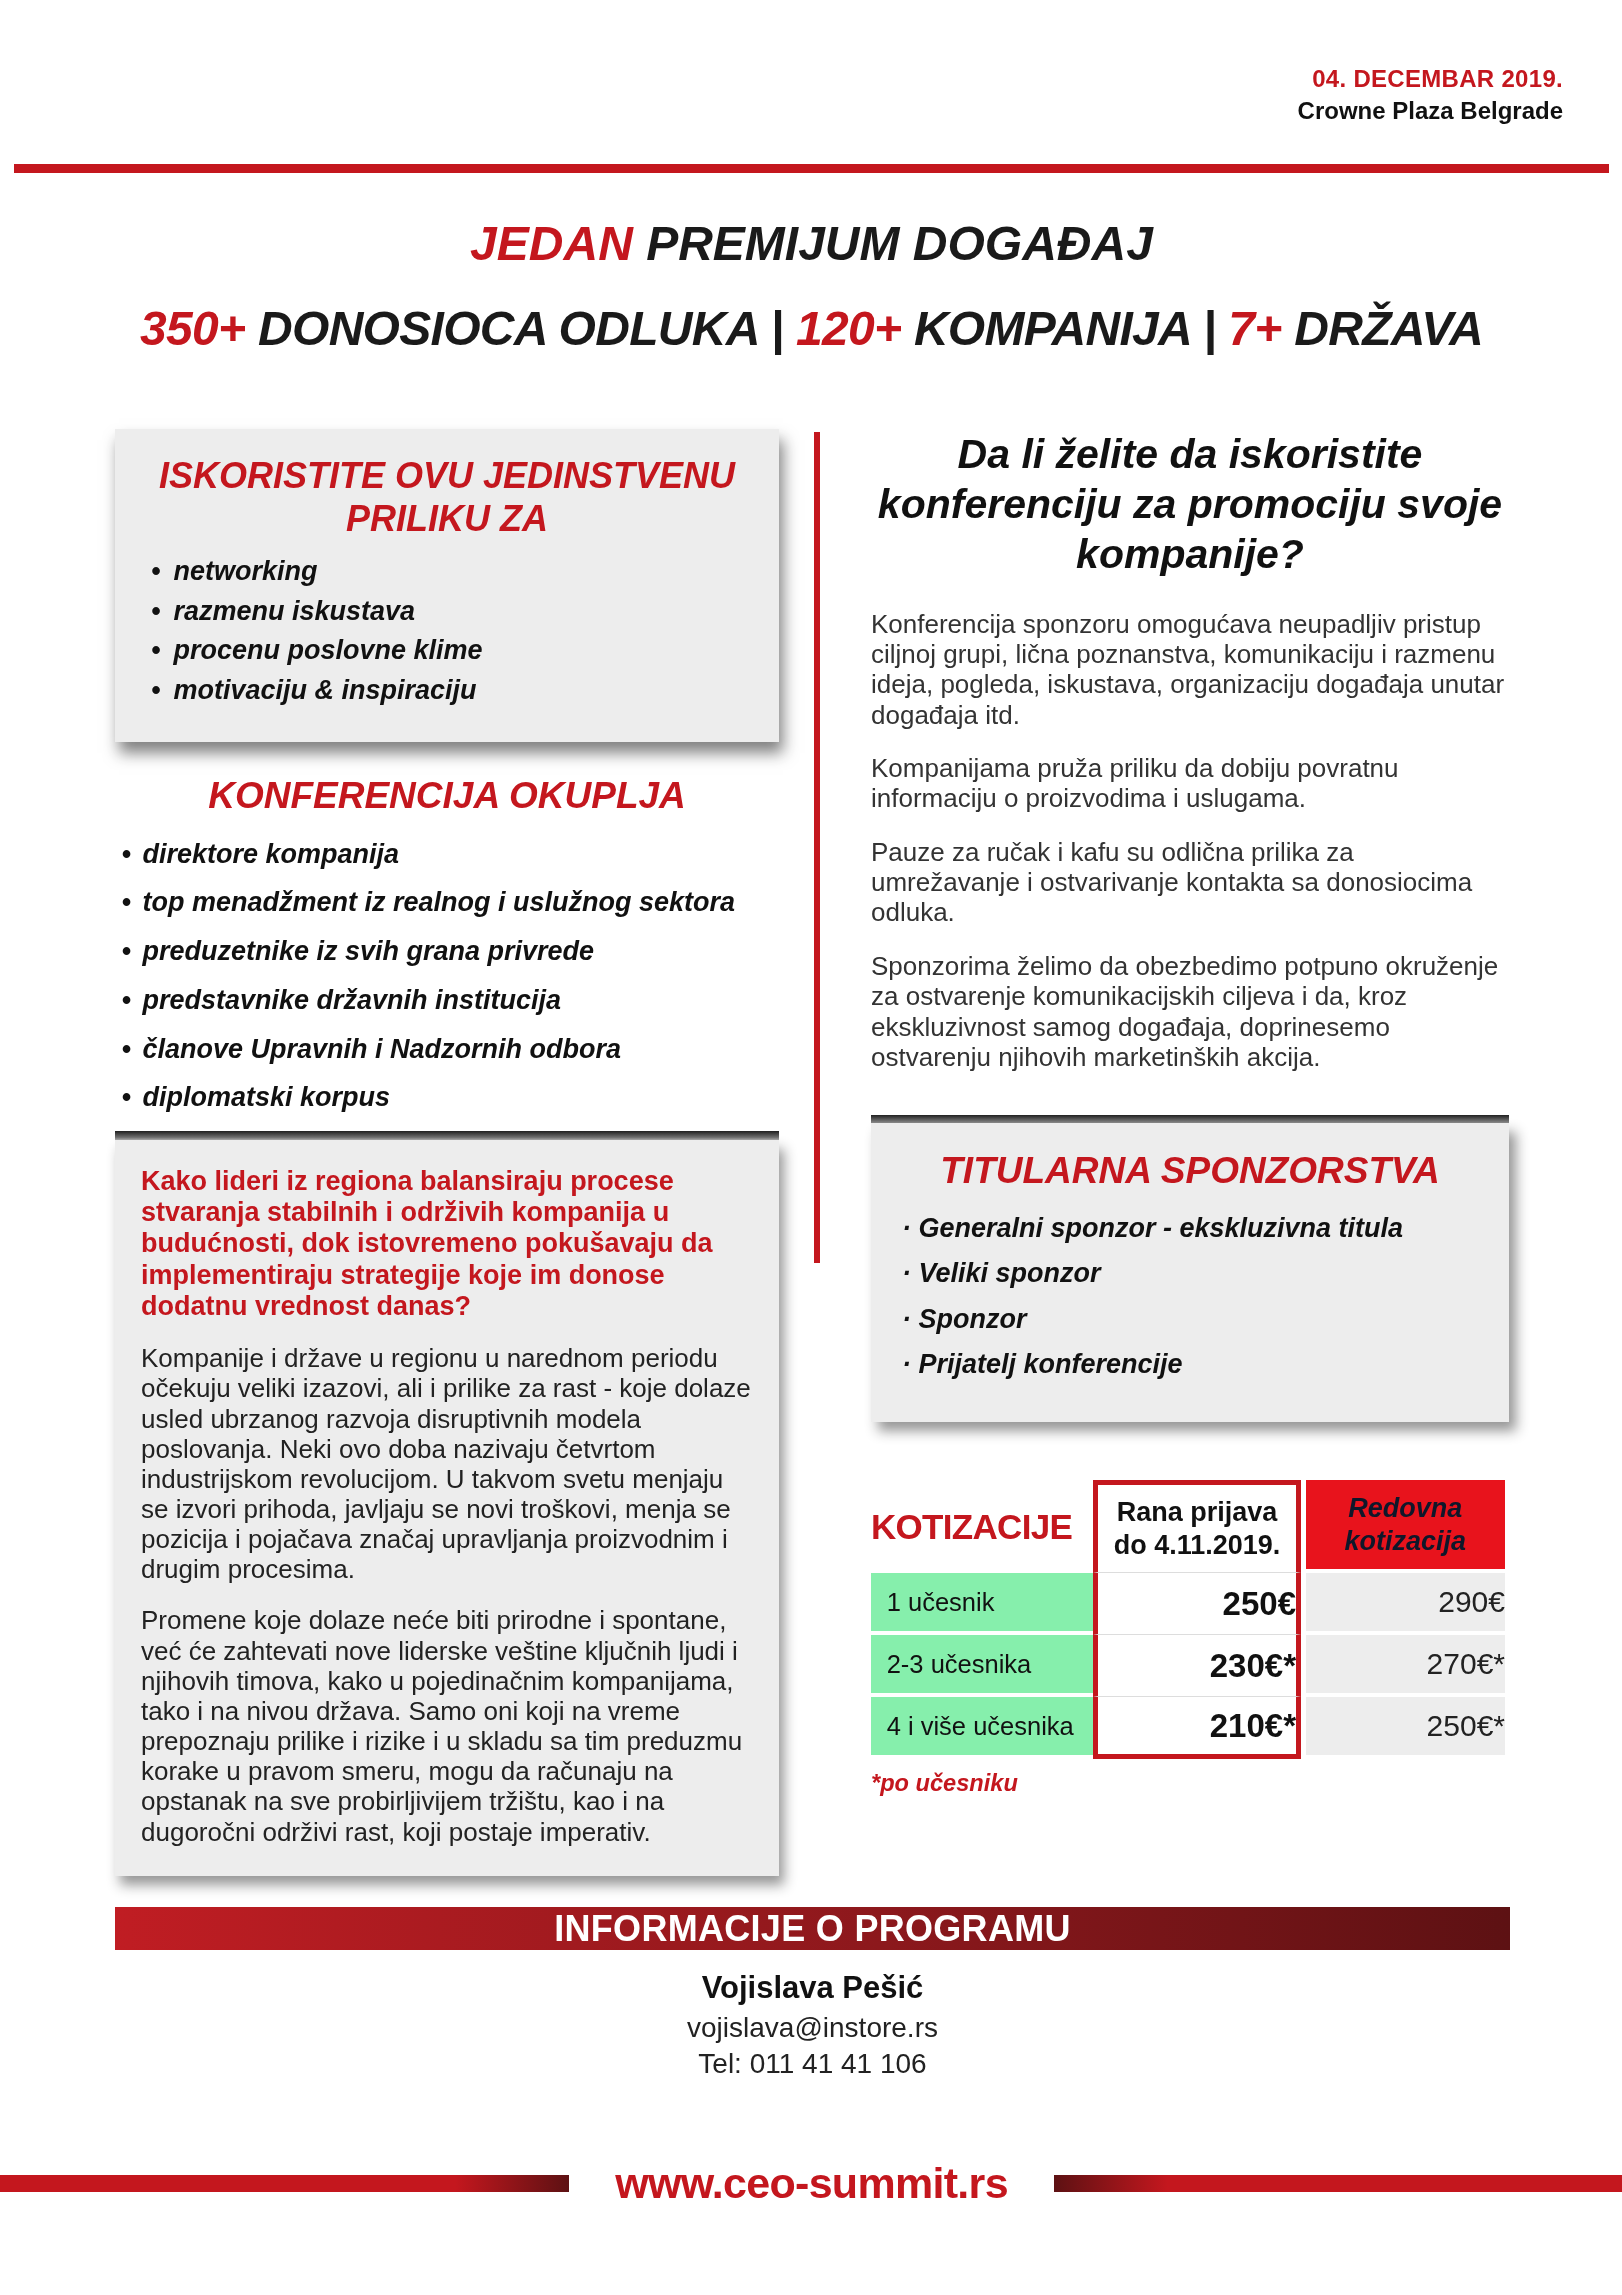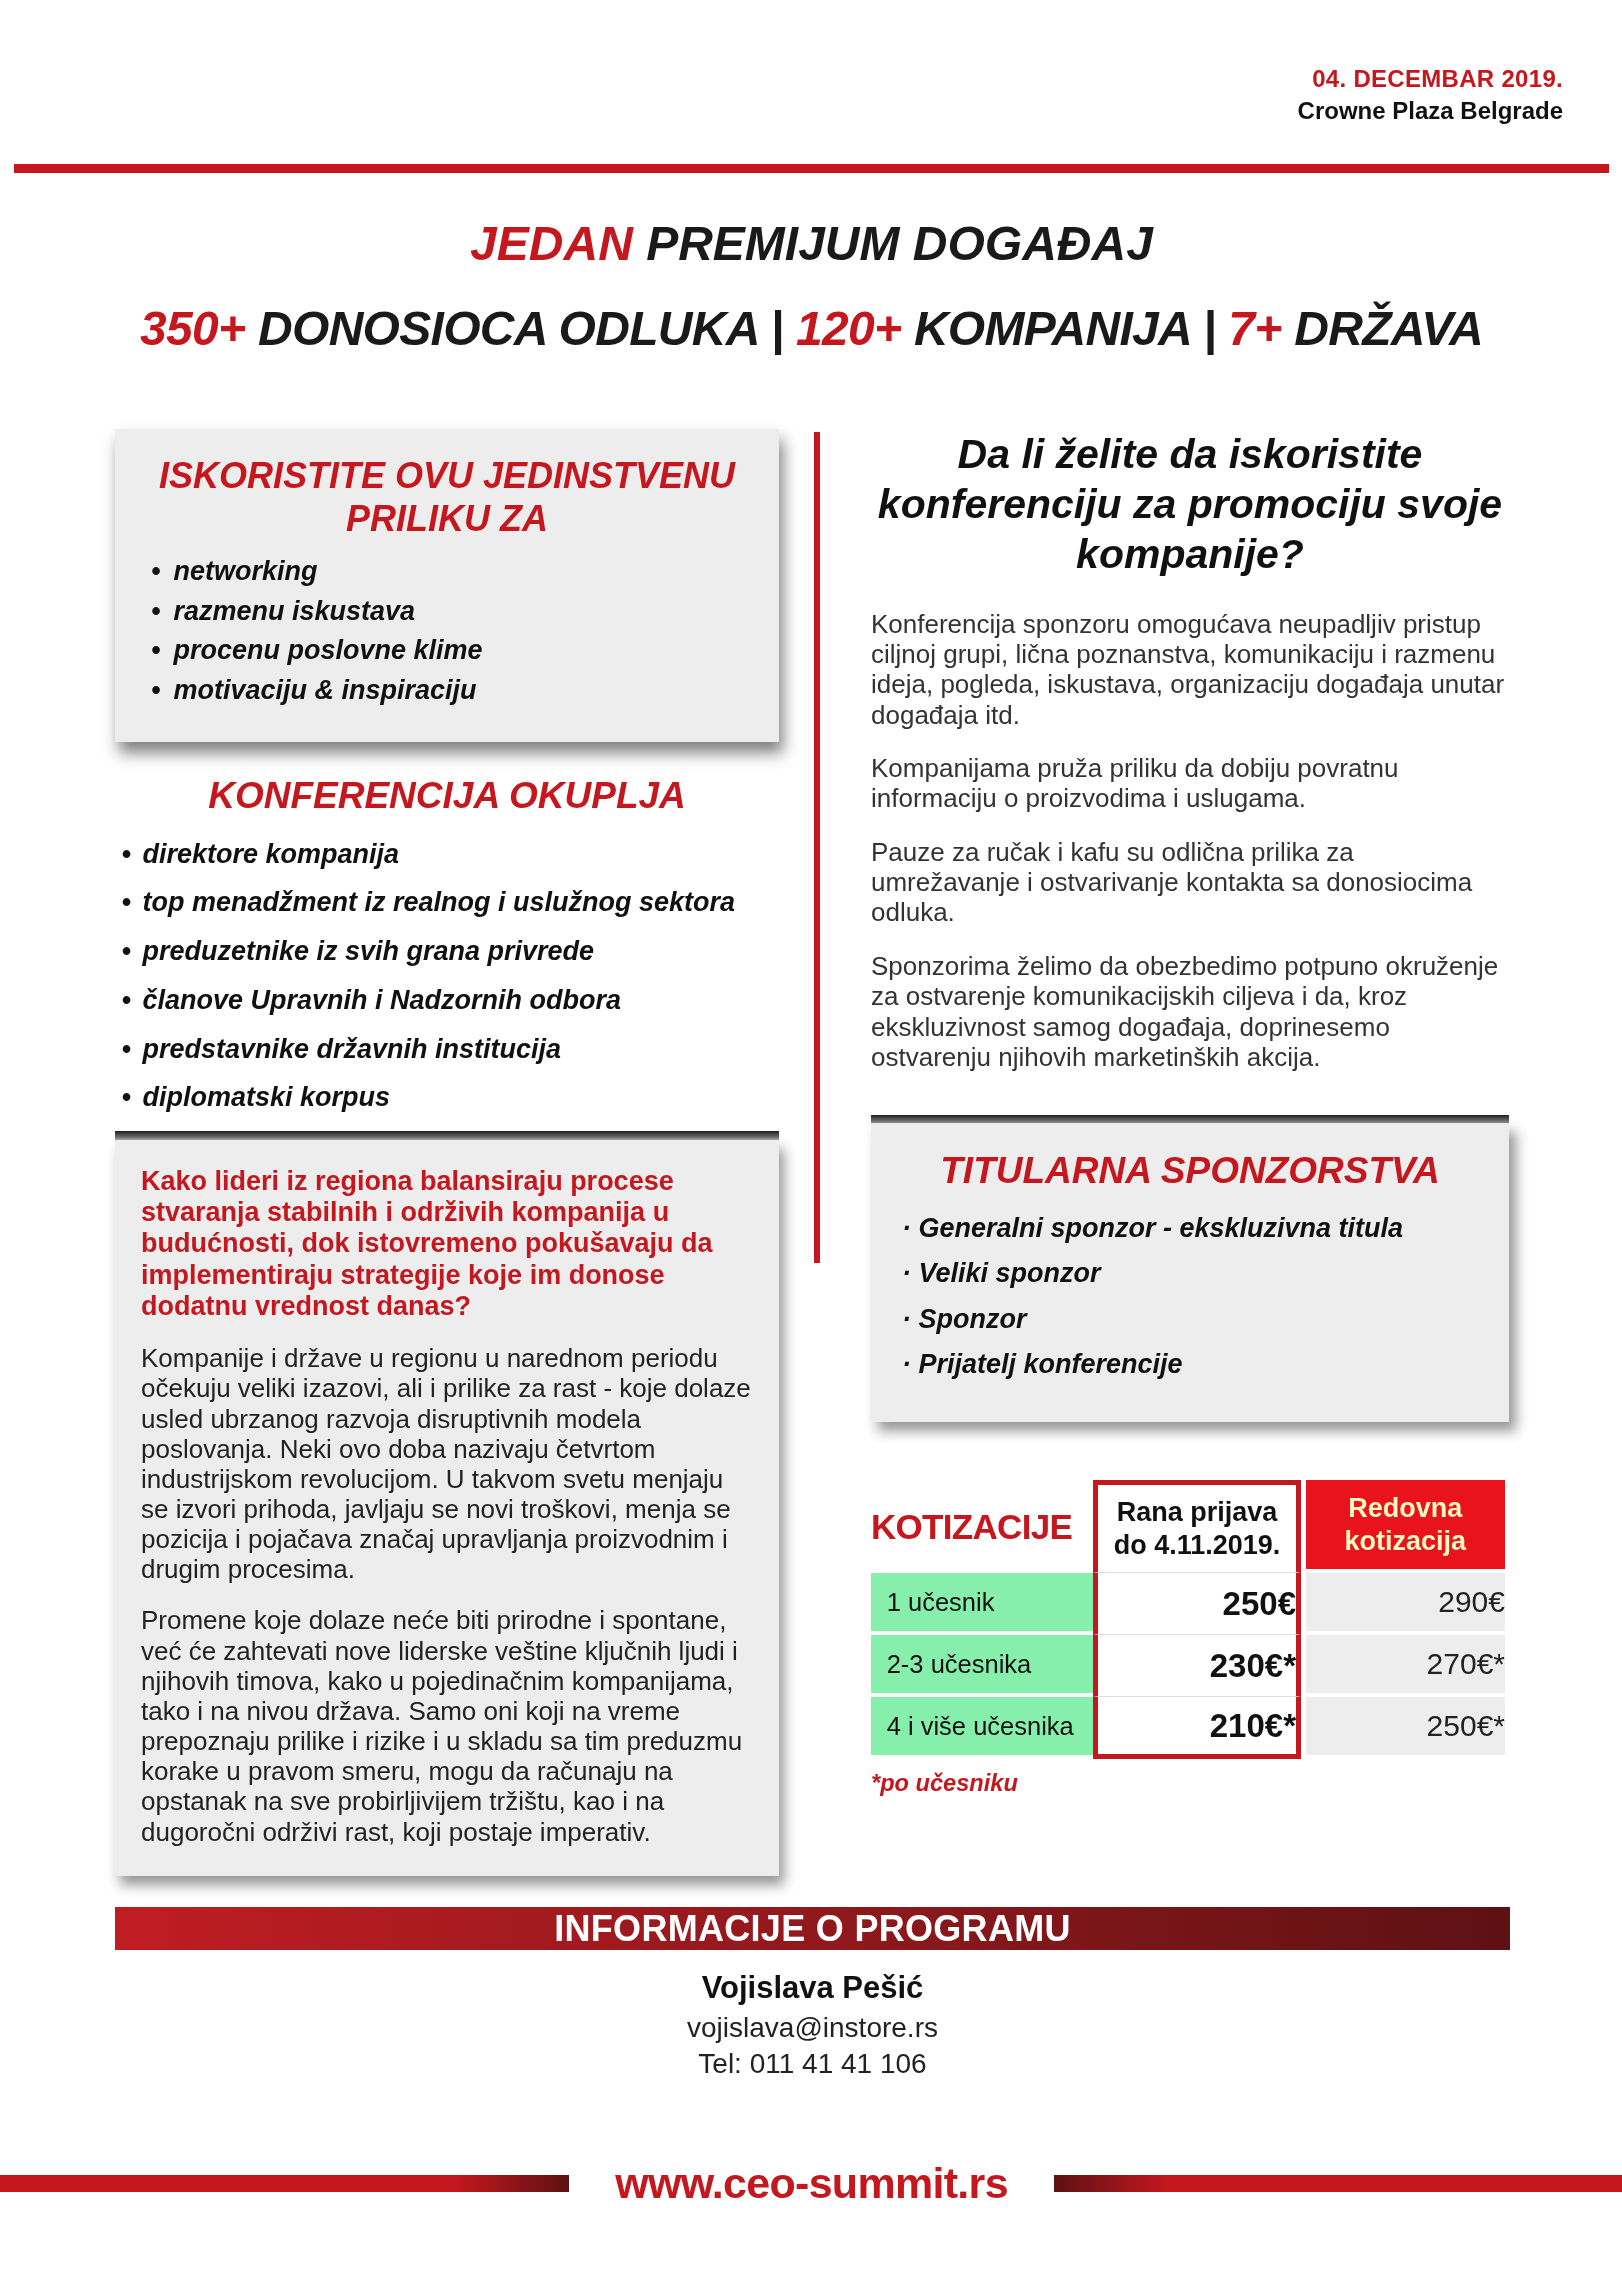--- a/index.html
+++ b/index.html
@@ -57,21 +57,21 @@
   .spon-title { color:#c4171e; font-weight:bold; font-style:italic; font-size:37px; text-align:center; }
   .spon-list { list-style:none; margin-top:19.6px; }
   .spon-list li { font-size:27px; font-weight:bold; font-style:italic; color:#111; margin-bottom:13px; line-height:1.2; }
 
   
   .pricing { margin-top:58px; }
   .price-grid { display:grid; grid-template-columns:222px 208px 204px; }
   .pcell { display:flex; align-items:center; justify-content:flex-end; }
   .kotiz { justify-content:flex-start; color:#c4171e; font-weight:bold; font-size:35px; letter-spacing:-0.7px; background:#fff; }
   .early-head { background:#fff; border:5.2px solid #c4171e; border-bottom:1.3px solid #ddd; font-weight:bold; font-size:27px; line-height:1.22; color:#111; text-align:center; padding:10.5px 0; flex-direction:column; }
-  .reg-head { background:#e8131c; color:#fef9c3; font-weight:bold; font-size:27px; line-height:1.22; text-align:center; padding:10.5px 0; margin-left:4.6px; margin-bottom:4.6px; flex-direction:column; }
+  .reg-head { background:#e8131c; color:#0f172a; font-weight:bold; font-size:27px; line-height:1.22; text-align:center; padding:10.5px 0; margin-left:4.6px; margin-bottom:4.6px; flex-direction:column;font-style:italic; }
   .row-label { background:#86efac; font-size:25.5px; color:#111; justify-content:flex-start; padding-left:15.7px; border-bottom:4.6px solid #fff; min-height:62px; }
   .early-val { background:#fff; border-left:5.2px solid #c4171e; border-right:5.2px solid #c4171e; border-bottom:1.3px solid #ddd; font-weight:bold; font-size:33px; color:#111; min-height:62px; }
   .early-val.last { border-bottom:5.2px solid #c4171e; }
   .reg-val { background:#ededed; font-size:30px; color:#222; margin-left:4.6px; border-bottom:4.6px solid #fff; min-height:62px; }
   .footnote { margin-top:10.5px; color:#c4171e; font-weight:bold; font-style:italic; font-size:23.6px; }
 
   
   .footer { position:absolute; top:1907px; left:115px; right:113px; display:flex; gap:10.5px; }
   .footer-col { flex:1; text-align:center; }
   .fbar { height:43px; display:flex; align-items:center; justify-content:center; color:#fff; font-weight:bold; font-size:36px; letter-spacing:0.3px; }
@@ -123,22 +123,22 @@
           <li>motivaciju &amp; inspiraciju</li>
         </ul>
       </div>
 
       <div class="gathers">
         <div class="gathers-title">KONFERENCIJA OKUPLJA</div>
         <ul class="blist gathers-list">
           <li>direktore kompanija</li>
           <li>top menadžment iz realnog i uslužnog sektora</li>
           <li>preduzetnike iz svih grana privrede</li>
+          <li>predstavnike državnih institucija</li>
           <li>članove Upravnih i Nadzornih odbora</li>
-          <li>predstavnike državnih institucija</li>
           <li>diplomatski korpus</li>
         </ul>
       </div>
 
       <div class="shadow-strip"></div>
 
       <div class="qbox">
         <div class="question">Kako lideri iz regiona balansiraju procese stvaranja stabilnih i održivih kompanija u budućnosti, dok istovremeno pokušavaju da implementiraju strategije koje im donose dodatnu vrednost danas?</div>
         <p class="body-p">Kompanije i države u regionu u narednom periodu očekuju veliki izazovi, ali i prilike za rast - koje dolaze usled ubrzanog razvoja disruptivnih modela poslovanja. Neki ovo doba nazivaju četvrtom industrijskom revolucijom. U takvom svetu menjaju se izvori prihoda, javljaju se novi troškovi, menja se pozicija i pojačava značaj upravljanja proizvodnim i drugim procesima.</p>
         <p class="body-p">Promene koje dolaze neće biti prirodne i spontane, već će zahtevati nove liderske veštine ključnih ljudi i njihovih timova, kako u pojedinačnim kompanijama, tako i na nivou država. Samo oni koji na vreme prepoznaju prilike i rizike i u skladu sa tim preduzmu korake u pravom smeru, mogu da računaju na opstanak na sve probirljivijem tržištu, kao i na dugoročni održivi rast, koji postaje imperativ.</p>

